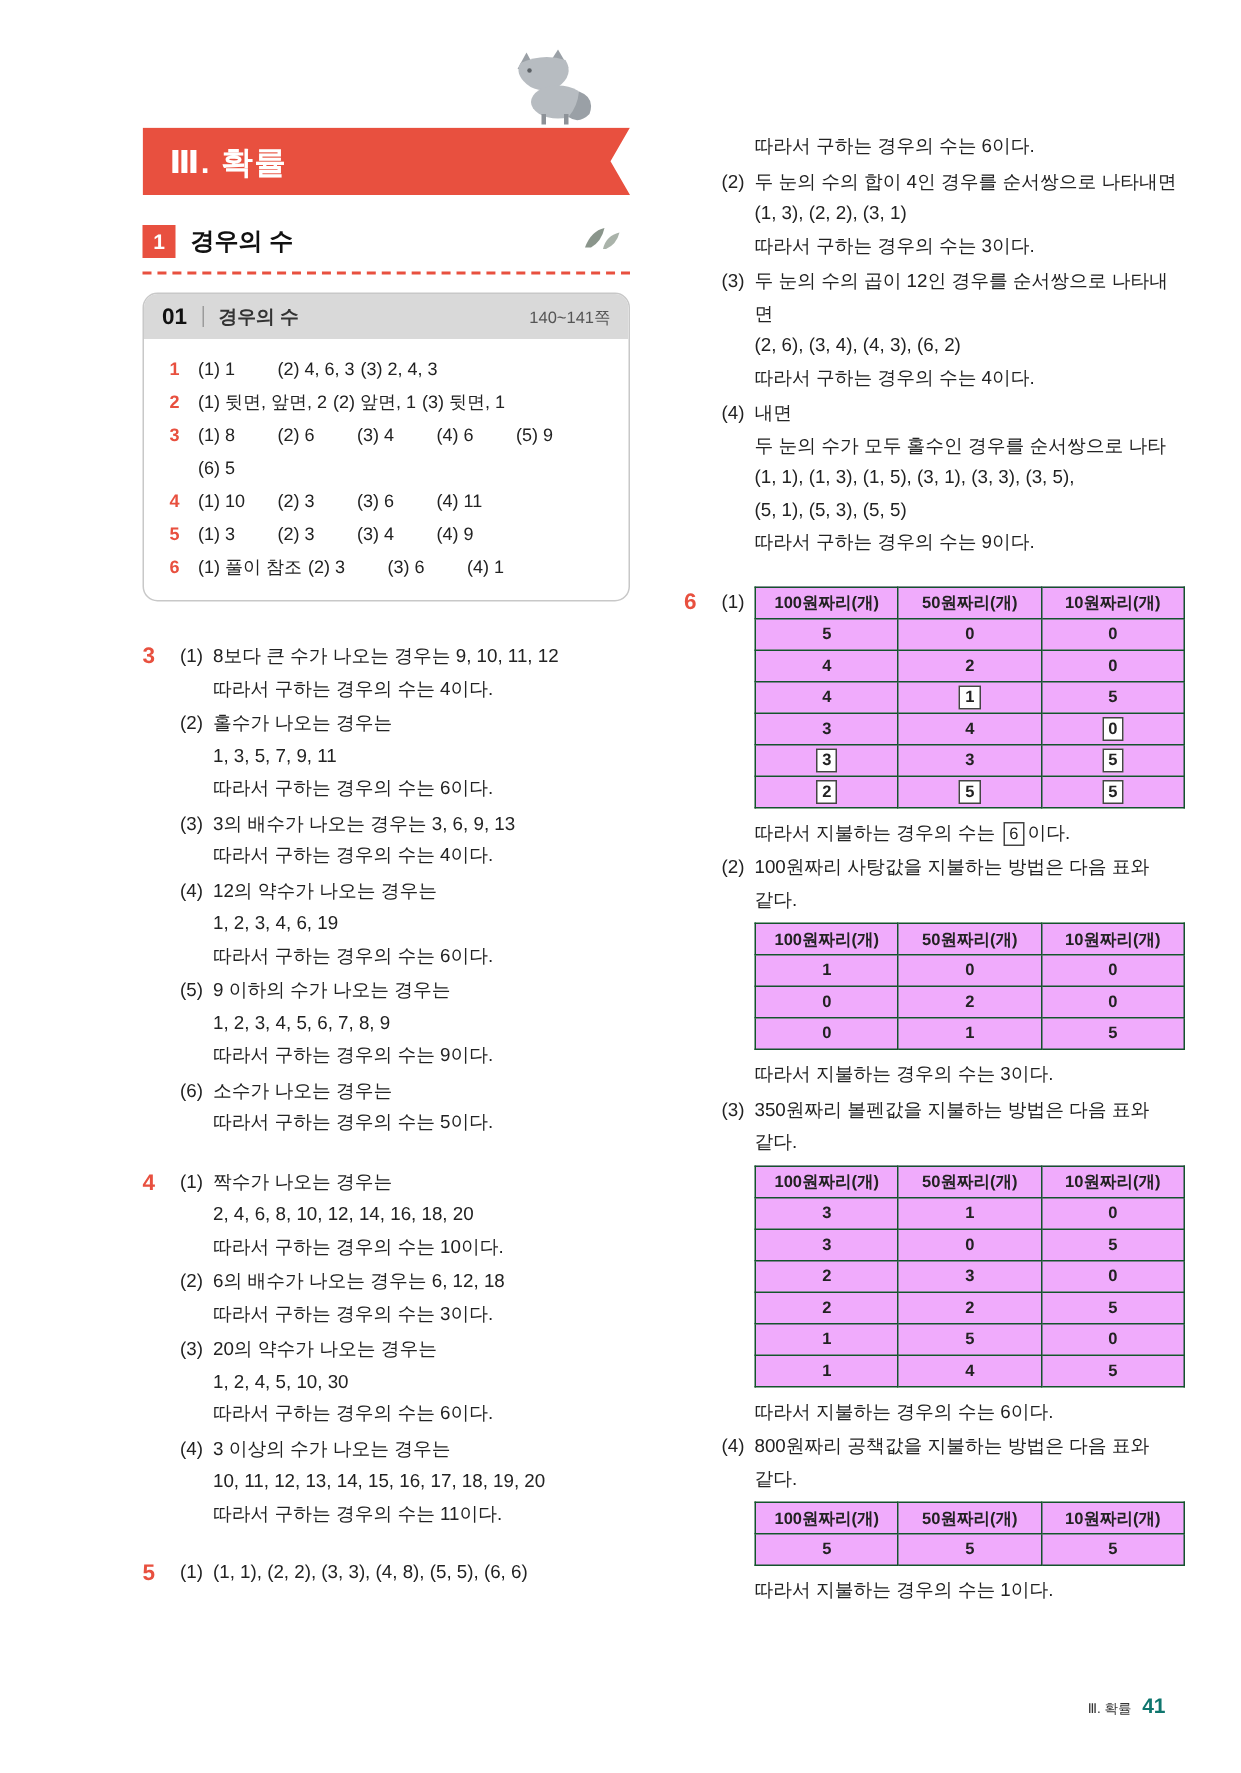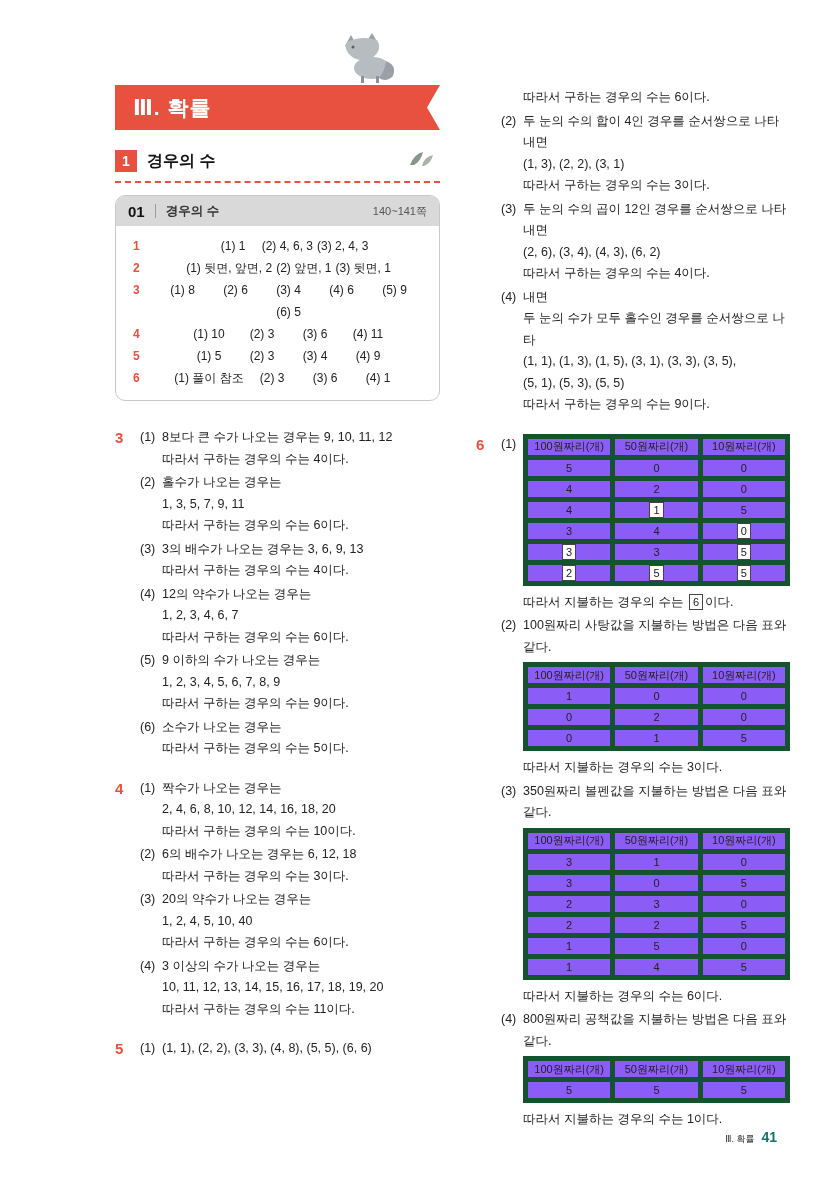--- a/index.html
+++ b/index.html
@@ -3,21 +3,21 @@
 <meta charset="utf-8">
 <style>
   * { box-sizing: border-box; }
   html,body { margin:0; padding:0; }
   body {
     font-family: "Liberation Sans", "DejaVu Sans", sans-serif;
     background:#ffffff; color:#222;
   }
   .page {
     position:relative; width:827px; height:1182px;
-    background:#ffffff; overflow:hidden;padding-left:20px;
+    background:#ffffff; overflow:hidden;
   }
   .fox { position:absolute; left:338px; top:32px; }
 
   .columns { display:flex; gap:36px; padding:85px 37px 0 95px; }
   .col-left { flex:0 0 325px; width:325px; }
   .col-right { flex:1; min-width:0; }
 
   
   .banner {
     position:relative; height:45px; background:#e8503f; color:#fff;
@@ -41,41 +41,41 @@
   
   .answer-box { margin-top:12px; border:1.5px solid #c8c8c8; border-radius:10px; overflow:hidden; background:#fff; }
   .ab-head { background:#d9d9d9; height:30px; display:flex; align-items:center; padding:0 12px; gap:10px; }
   .ab-num { font-weight:bold; font-size:15px; color:#111; }
   .ab-sep { width:1px; height:14px; background:#9b9b9b; }
   .ab-title { font-size:12.5px; font-weight:bold; color:#333; }
   .ab-pages { margin-left:auto; font-size:11px; color:#555; }
   .ab-rows { padding:9px 10px 11px; }
   .ak-row { display:flex; font-size:12px; line-height:22px; }
   .ak-num { color:#e8503f; font-weight:bold; flex:0 0 26px; padding-left:7px; }
-  .ak-lines { flex:1;text-align:center; }
+  .ak-lines { flex:1; }
   .ak-item { display:inline-block; min-width:49px; margin-right:4px; white-space:nowrap; }
 
   
   .problems { margin-top:26px; }
   .col-right .problems { margin-top:2px; }
   .problem { position:relative; padding-left:25px; margin-bottom:18px; font-size:12.5px; color:#222; }
   .p-num { position:absolute; left:0; top:0; color:#e8503f; font-weight:bold; font-size:15px; line-height:21.5px; }
   .part { position:relative; padding-left:22px; margin-bottom:2px; }
   .p-label { position:absolute; left:0; top:0; line-height:21.5px; font-size:12.5px; }
   .line { line-height:21.5px; min-height:21.5px; }
 
   .boxed {
     display:inline-block; border:1px solid #444; min-width:11px; padding:0 3px;
     line-height:14px; font-size:11px; text-align:center; margin:0 2px; background:#fff;
   }
 
   .sol-table { border-collapse:collapse; width:100%; margin:4px 0 6px; table-layout:fixed; }
   .sol-table th, .sol-table td {
-    border:5px solid #14532d; text-align:center; font-size:11px;
-    height:21px; padding:0; font-weight:normal; color:#222; background:#8b5cf6;
+    border:1px solid #14532d; text-align:center; font-size:11px;
+    height:21px; padding:0; font-weight:bold; color:#222; background:#f0abfc;
   }
 
   .footer { position:absolute; right:50px; bottom:36px; display:flex; align-items:baseline; gap:7px; }
   .footer-chapter { font-size:9px; color:#333; }
   .footer-page { font-size:14px; font-weight:bold; color:#0f766e; }
 </style>
 </head>
 <body>
 
 <div class="page">
@@ -141,21 +141,21 @@
             </div>
             <div class="ak-row">
               <span class="ak-num">4</span>
               <div class="ak-lines">
                 <div class="ak-line"><span class="ak-item">(1) 10</span><span class="ak-item">(2) 3</span><span class="ak-item">(3) 6</span><span class="ak-item">(4) 11</span></div>
               </div>
             </div>
             <div class="ak-row">
               <span class="ak-num">5</span>
               <div class="ak-lines">
-                <div class="ak-line"><span class="ak-item">(1) 5</span><span class="ak-item">(2) 3</span><span class="ak-item">(3) 4</span><span class="ak-item">(4) 9</span></div>
+                <div class="ak-line"><span class="ak-item">(1) 3</span><span class="ak-item">(2) 3</span><span class="ak-item">(3) 4</span><span class="ak-item">(4) 9</span></div>
               </div>
             </div>
             <div class="ak-row">
               <span class="ak-num">6</span>
               <div class="ak-lines">
                 <div class="ak-line"><span class="ak-item">(1) 풀이 참조</span><span class="ak-item">(2) 3</span><span class="ak-item">(3) 6</span><span class="ak-item">(4) 1</span></div>
               </div>
             </div>
           </div>
       </div>
@@ -175,21 +175,21 @@
               <div class="line">따라서 구하는 경우의 수는 6이다.</div>
             </div>
             <div class="part">
               <span class="p-label">(3)</span>
               <div class="line">3의 배수가 나오는 경우는 3, 6, 9, 13</div>
               <div class="line">따라서 구하는 경우의 수는 4이다.</div>
             </div>
             <div class="part">
               <span class="p-label">(4)</span>
               <div class="line">12의 약수가 나오는 경우는</div>
-              <div class="line">1, 2, 3, 4, 6, 7</div>
+              <div class="line">1, 2, 3, 4, 6, 19</div>
               <div class="line">따라서 구하는 경우의 수는 6이다.</div>
             </div>
             <div class="part">
               <span class="p-label">(5)</span>
               <div class="line">9 이하의 수가 나오는 경우는</div>
               <div class="line">1, 2, 3, 4, 5, 6, 7, 8, 9</div>
               <div class="line">따라서 구하는 경우의 수는 9이다.</div>
             </div>
             <div class="part">
               <span class="p-label">(6)</span>
@@ -206,21 +206,21 @@
               <div class="line">따라서 구하는 경우의 수는 10이다.</div>
             </div>
             <div class="part">
               <span class="p-label">(2)</span>
               <div class="line">6의 배수가 나오는 경우는 6, 12, 18</div>
               <div class="line">따라서 구하는 경우의 수는 3이다.</div>
             </div>
             <div class="part">
               <span class="p-label">(3)</span>
               <div class="line">20의 약수가 나오는 경우는</div>
-              <div class="line">1, 2, 4, 5, 10, 40</div>
+              <div class="line">1, 2, 4, 5, 10, 30</div>
               <div class="line">따라서 구하는 경우의 수는 6이다.</div>
             </div>
             <div class="part">
               <span class="p-label">(4)</span>
               <div class="line">3 이상의 수가 나오는 경우는</div>
               <div class="line">10, 11, 12, 13, 14, 15, 16, 17, 18, 19, 20</div>
               <div class="line">따라서 구하는 경우의 수는 11이다.</div>
             </div>
           </div>
           <div class="problem">

